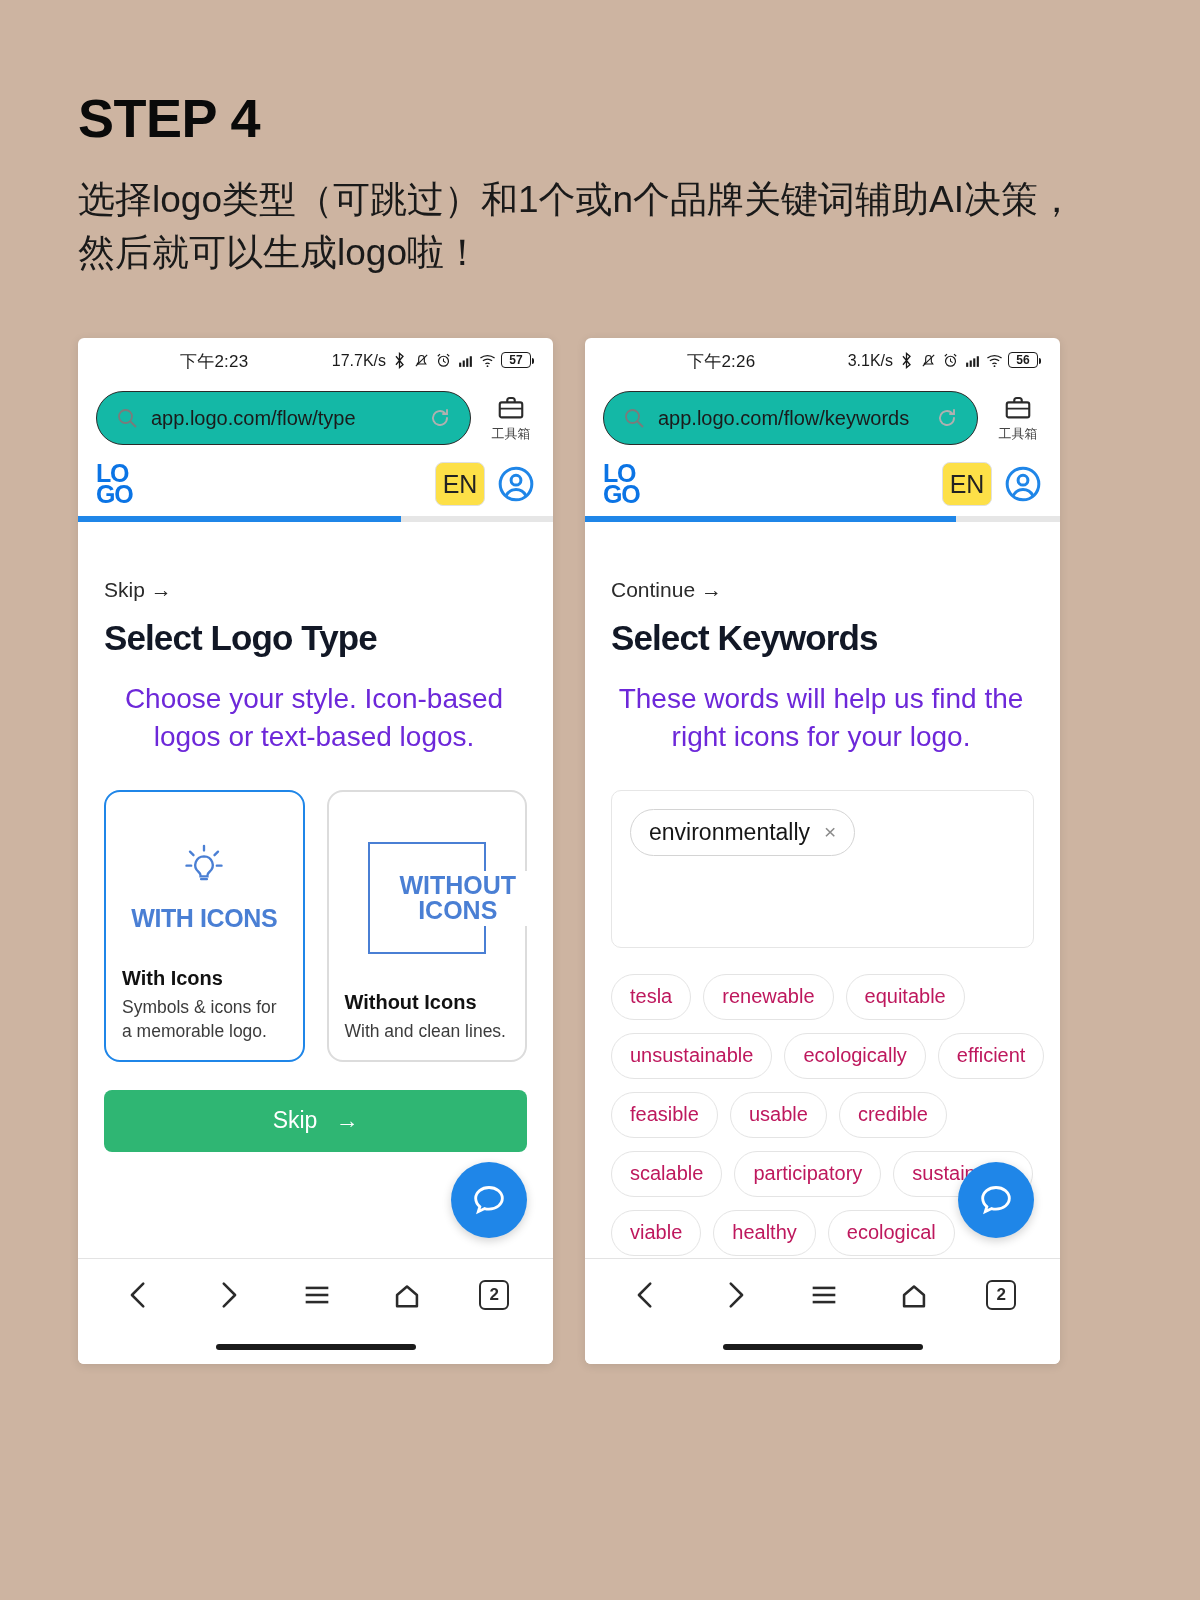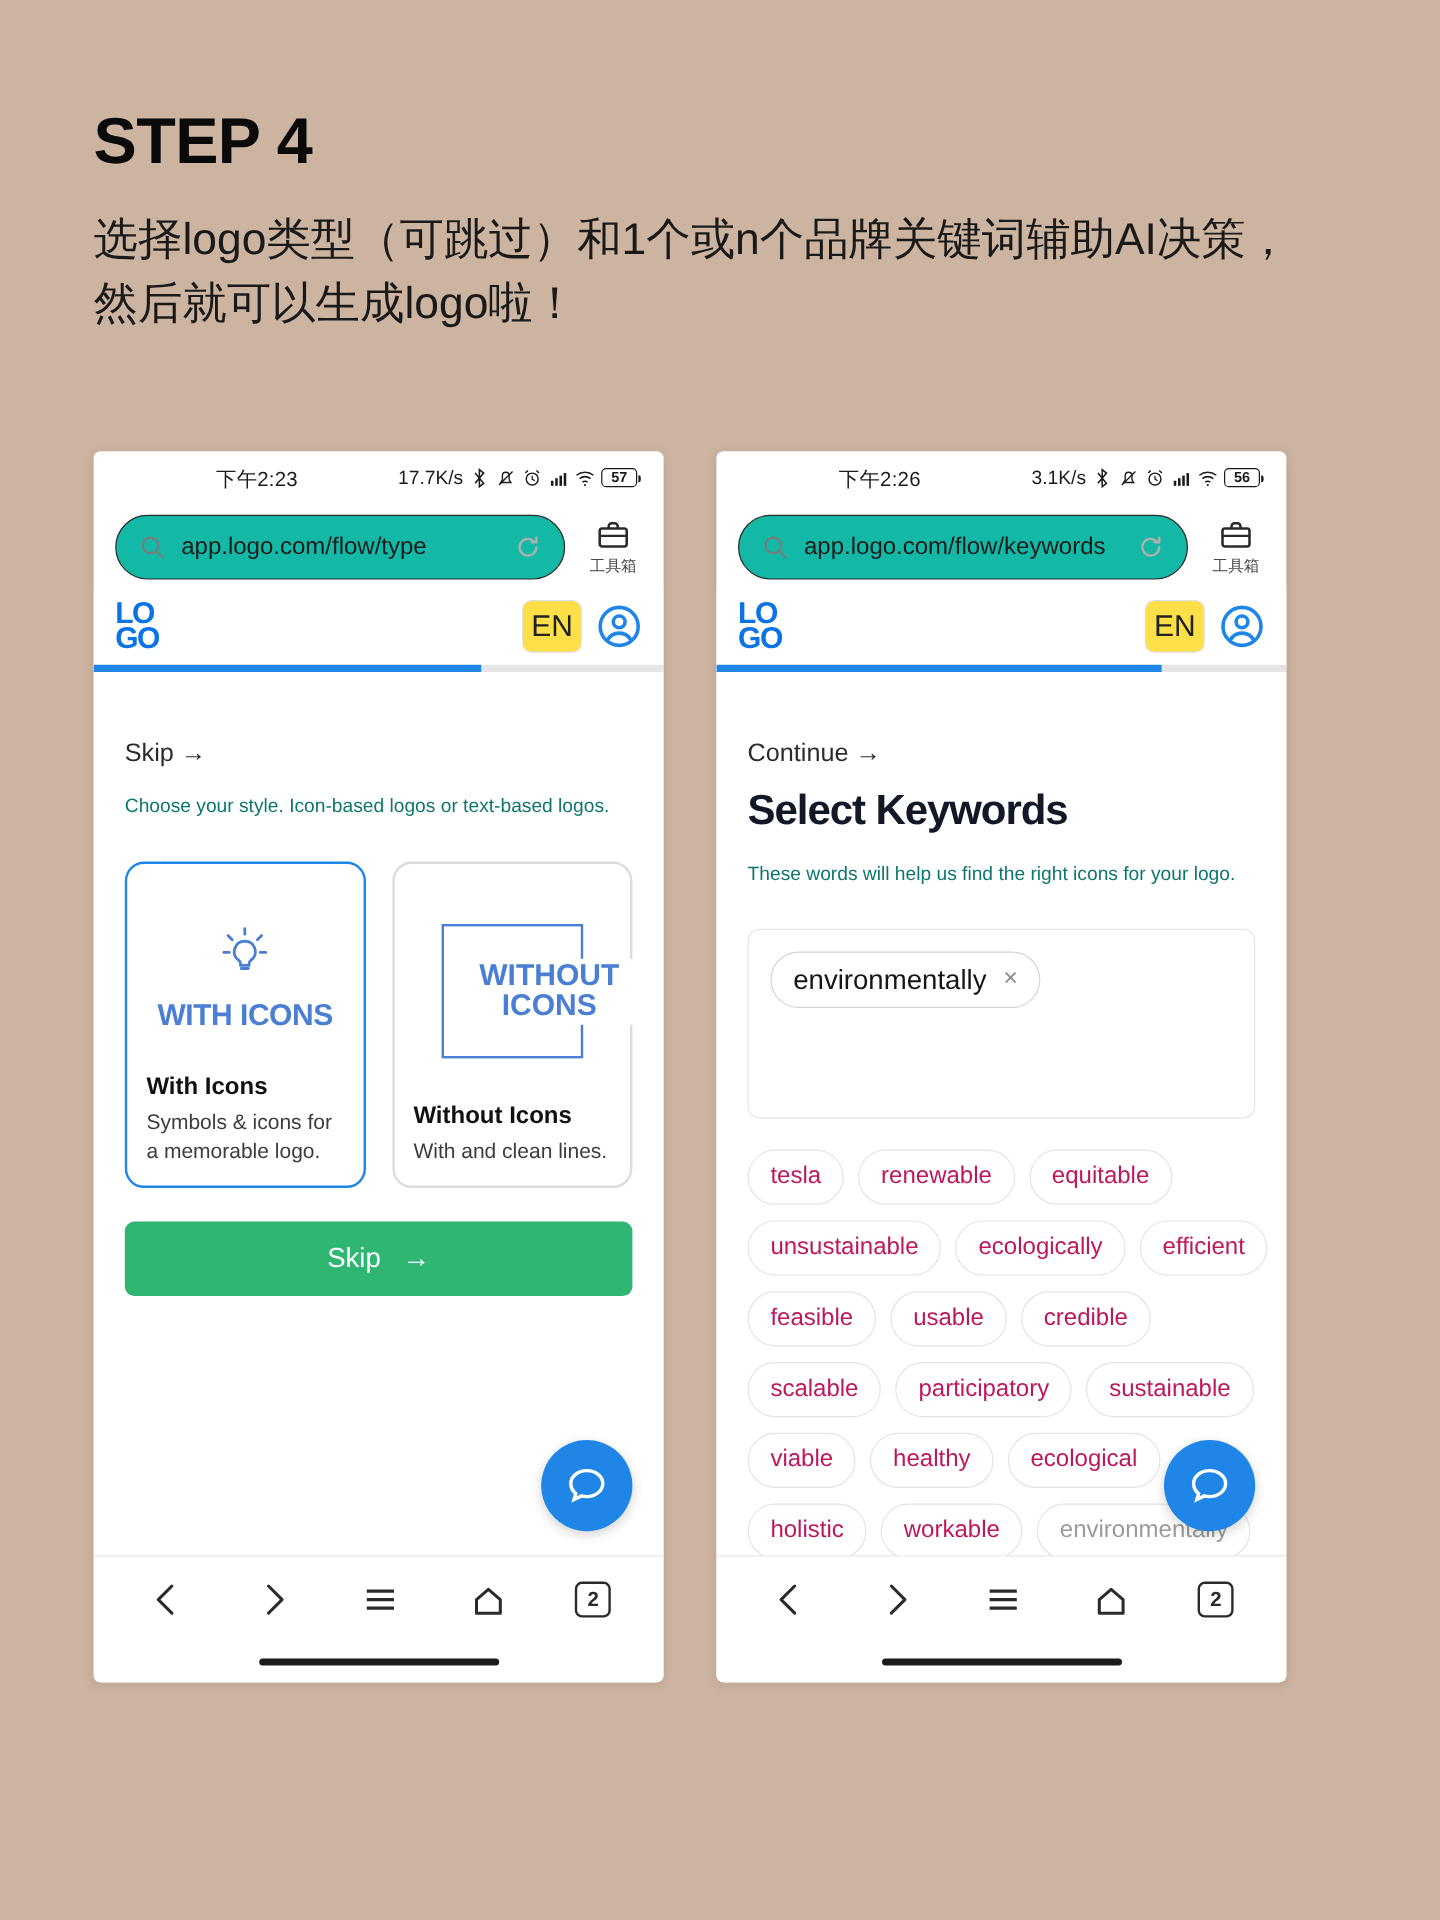--- a/index.html
+++ b/index.html
@@ -17,21 +17,21 @@
     font-size: 54px; font-weight: 700; letter-spacing: -0.5px;
     color: #0a0a0a; line-height: 1.05;
   }
   .step-desc {
     margin-top: 26px;
     font-size: 37px; font-weight: 400; line-height: 1.45;
     color: #1a1a1a; max-width: 1020px;
   }
 
   
-  .phones { position: absolute; left: 78px; top: 376px; display: flex; gap: 44px; }
+  .phones { position: absolute; left: 78px; top: 338px; display: flex; gap: 32px; }
   .phone {
     width: 475px; height: 1026px;
     background: #fff;
     border-radius: 6px;
     overflow: hidden;
     position: relative;
     display: flex; flex-direction: column;
     box-shadow: 0 2px 10px rgba(0,0,0,0.10);
   }
 
@@ -96,21 +96,21 @@
   .screen {
     flex: 1; background: #fff; padding: 56px 26px 0 26px;
     position: relative; overflow: hidden;
   }
   .skiplink { font-size: 21px; color: #2b2b2b; display: inline-flex; gap: 8px; align-items: center; }
   .h1 {
     margin-top: 16px; font-size: 35px; font-weight: 800;
     letter-spacing: -0.9px; color: #121826;
   }
   .sub {
-    margin-top: 22px; font-size: 16px; line-height: 1.35; color: #0f766e; max-width: 420px;
+    margin-top: 22px; font-size: 28px; line-height: 1.35; color: #6d28d9; max-width: 420px; text-align: center;
   }
 
   
   .cards { display: flex; gap: 22px; margin-top: 34px; }
   .card {
     width: 207px; height: 272px;
     border: 2.4px solid #dcdcdc; border-radius: 16px;
     background: #fff; padding: 14px 16px 16px 16px;
     display: flex; flex-direction: column;
   }
@@ -269,20 +269,21 @@
             </svg>
         </div>
       </div>
 
       <div class="progress">
           <i id="prog-left" style="width: 68%;"></i>
         </div>
 
       <div class="screen">
         <div class="skiplink">Skip →</div>
+        <div class="h1">Select Logo Type</div>
         <div class="sub">Choose your style. Icon-based logos or text-based logos.</div>
 
         <div class="cards">
           <div class="card selected">
             <div class="card-art">
               <svg style="width:56px;height:56px" viewBox="0 0 48 48">
                 <path d="M24 14a7.5 7.5 0 0 1 4.6 13.4c-1 .8-1.6 1.7-1.6 2.8v1h-6v-1c0-1.1-.6-2-1.6-2.8A7.5 7.5 0 0 1 24 14z" fill="none" stroke="#4a7fd4" stroke-width="2"></path>
                 <line x1="21.5" y1="33.5" x2="26.5" y2="33.5" stroke="#4a7fd4" stroke-width="2" stroke-linecap="round"></line>
                 <line x1="24" y1="5" x2="24" y2="9" stroke="#4a7fd4" stroke-width="2" stroke-linecap="round"></line>
                 <line x1="9" y1="22" x2="13" y2="22" stroke="#4a7fd4" stroke-width="2" stroke-linecap="round"></line>

